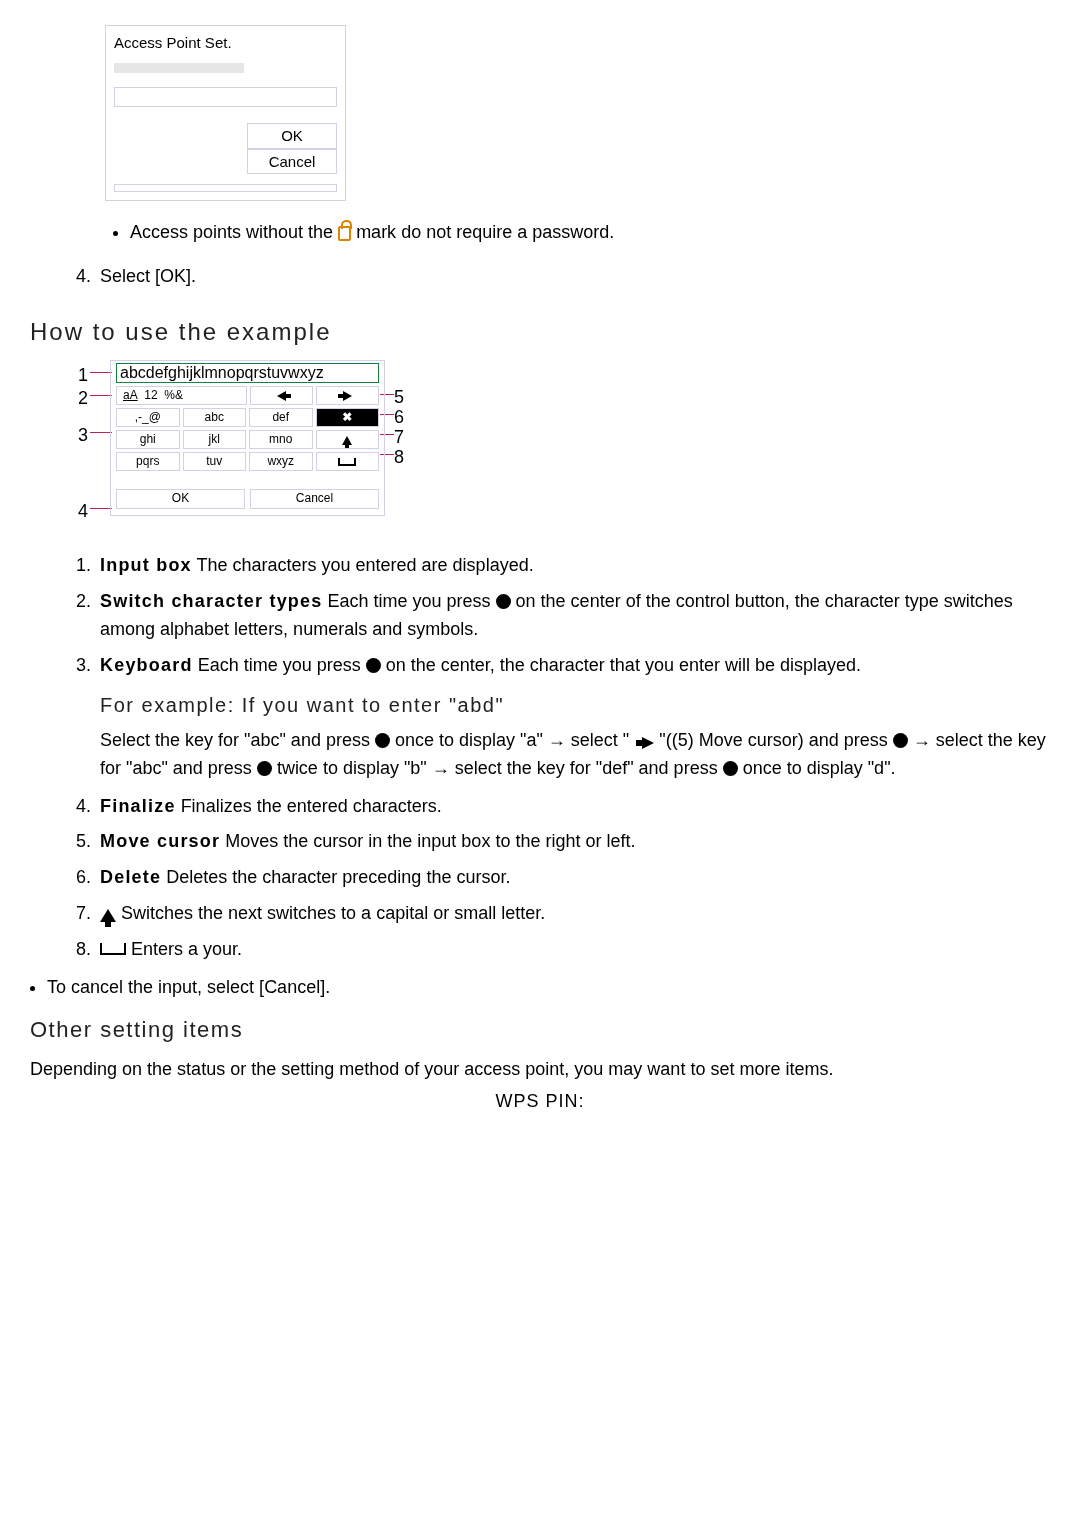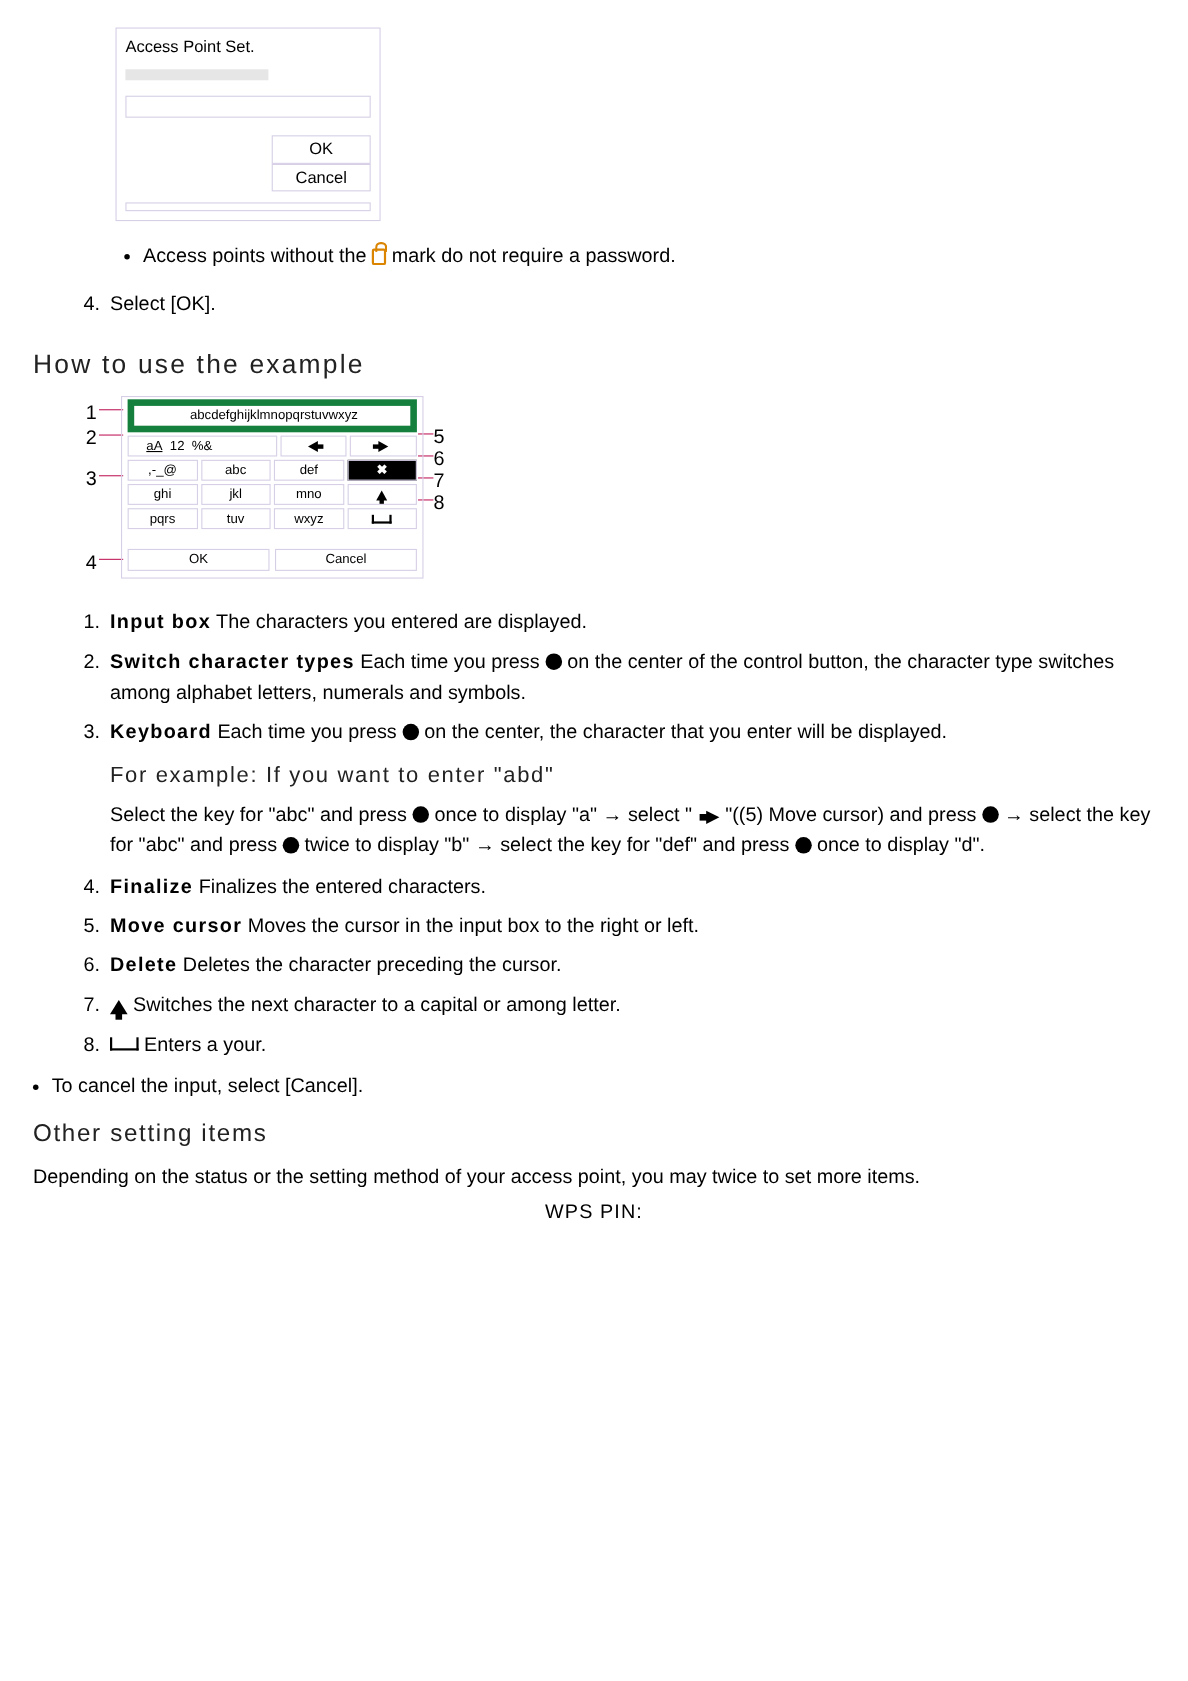--- a/index.html
+++ b/index.html
@@ -96,27 +96,27 @@
   
   .kb-wrap { position:relative; margin: 10px 0 22px 20px; width:400px; height:170px;}
   .kb-num { position:absolute; font-size:18px; color:#000; }
   .kb-line { position:absolute; background:#c11f5c; height:1px; }
   .kb-panel {
     position:absolute; left:60px; top:0;
     width:275px; border:1px solid #d6cfe6;
     box-sizing:border-box; font-size:13px;
     padding:0 5px 6px 5px;
   }
-  .kb-inputbox { border:6px solid #15803d; height:18px; margin:2px 0 3px 0;
-    font-size:12px; padding-left:3px; line-height:17px;text-align:center;}
+  .kb-inputbox { border:1px solid #15803d; height:18px; margin:2px 0 3px 0;
+    font-size:16px; padding-left:3px; line-height:17px;}
   .kb-row { display:flex; gap:3px; margin-bottom:3px;}
   .kb-cell { border:1px solid #d6cfe6; height:17px; line-height:16px;
     flex:1; text-align:center; font-size:12px; background:#fff;}
   .kb-wide { flex:2; }
-  .kb-cell.sw { text-align:left; padding-left:16px; }
+  .kb-cell.sw { text-align:left; padding-left:6px; }
   .kb-cell.sw u { text-decoration: underline; }
   .kb-cell.darkbg { background:#000; color:#fff; font-weight:bold; }
   .mini-arrow-l, .mini-arrow-r, .mini-arrow-u, .mini-space {
     display:inline-block; vertical-align:middle;
   }
   .mini-arrow-l { width:0;height:0;border-top:5px solid transparent;border-bottom:5px solid transparent;border-right:9px solid #000; position:relative;}
   .mini-arrow-l::after{content:"";position:absolute;left:8px;top:-2px;width:6px;height:4px;background:#000;}
   .mini-arrow-r { width:0;height:0;border-top:5px solid transparent;border-bottom:5px solid transparent;border-left:9px solid #000; position:relative;}
   .mini-arrow-r::after{content:"";position:absolute;right:8px;top:-2px;width:6px;height:4px;background:#000;}
   .mini-arrow-u { width:0;height:0;border-left:5px solid transparent;border-right:5px solid transparent;border-bottom:9px solid #000; position:relative;}
@@ -240,29 +240,29 @@
       <span class="term">Finalize</span><span> Finalizes the entered characters.</span>
     </li>
     <li>
       <span class="term">Move cursor</span><span> Moves the cursor in the input box to the right or left.</span>
     </li>
     <li>
       <span class="term">Delete</span><span> Deletes the character preceding the cursor.</span>
     </li>
     <li>
       <span class="shift-icon"></span>
-      <span> Switches the next character to a capital or among letter.</span>
+      <span> Switches the next switches to a capital or small letter.</span>
     </li>
     <li>
       <span class="space-icon"></span>
       <span> Enters a your.</span>
     </li>
   </ol>
 
   <ul class="bullets-outer">
     <li>To cancel the input, select [Cancel].</li>
   </ul>
 
   <h2 class="h-other">Other setting items</h2>
-  <p style="margin:0 0 6px 0;">Depending on the status or the setting method of your access point, you may twice to set more items.</p>
+  <p style="margin:0 0 6px 0;">Depending on the status or the setting method of your access point, you may want to set more items.</p>
   <p style="margin:0; letter-spacing:1px;text-align:center;">WPS PIN:</p>
 
 </div>
 
 </body></html>

